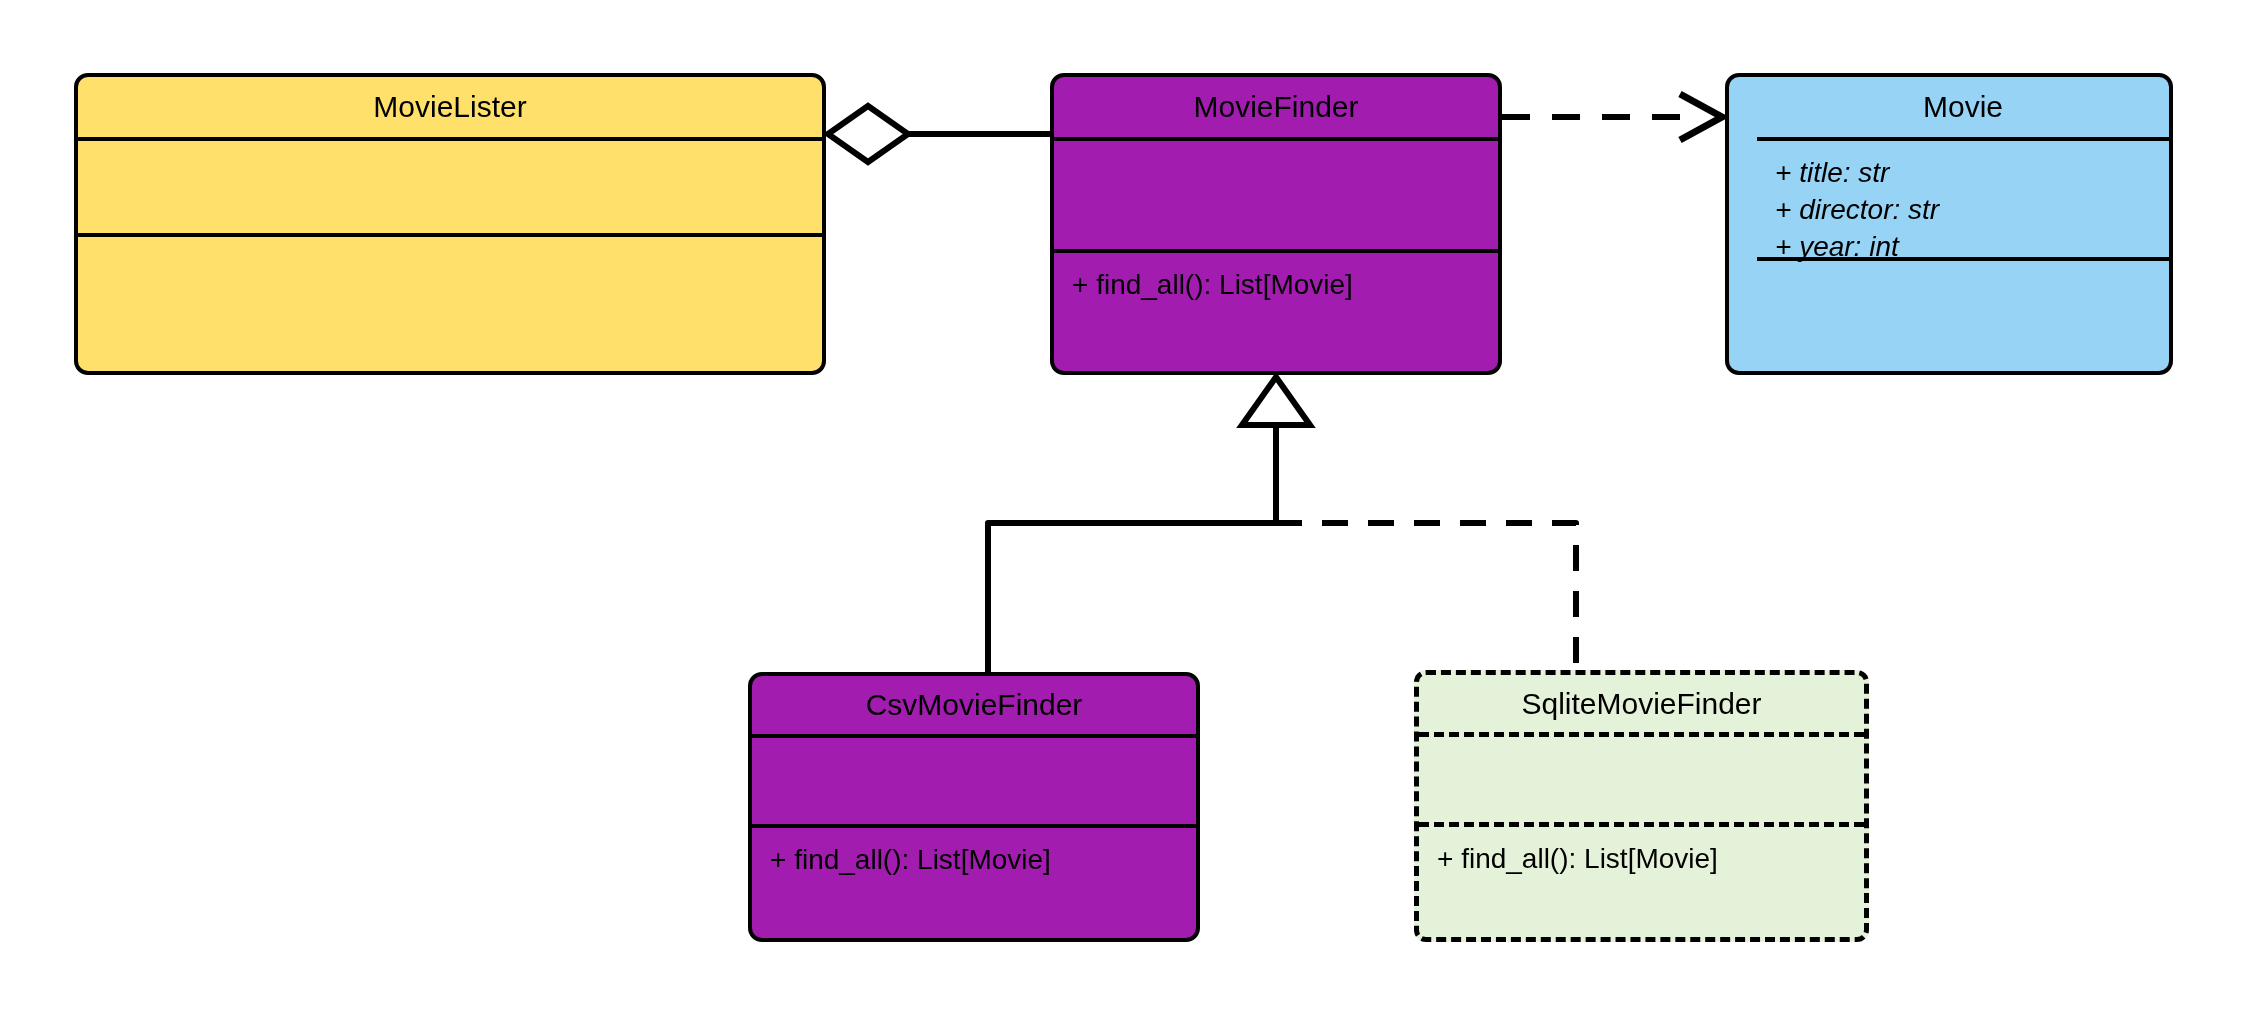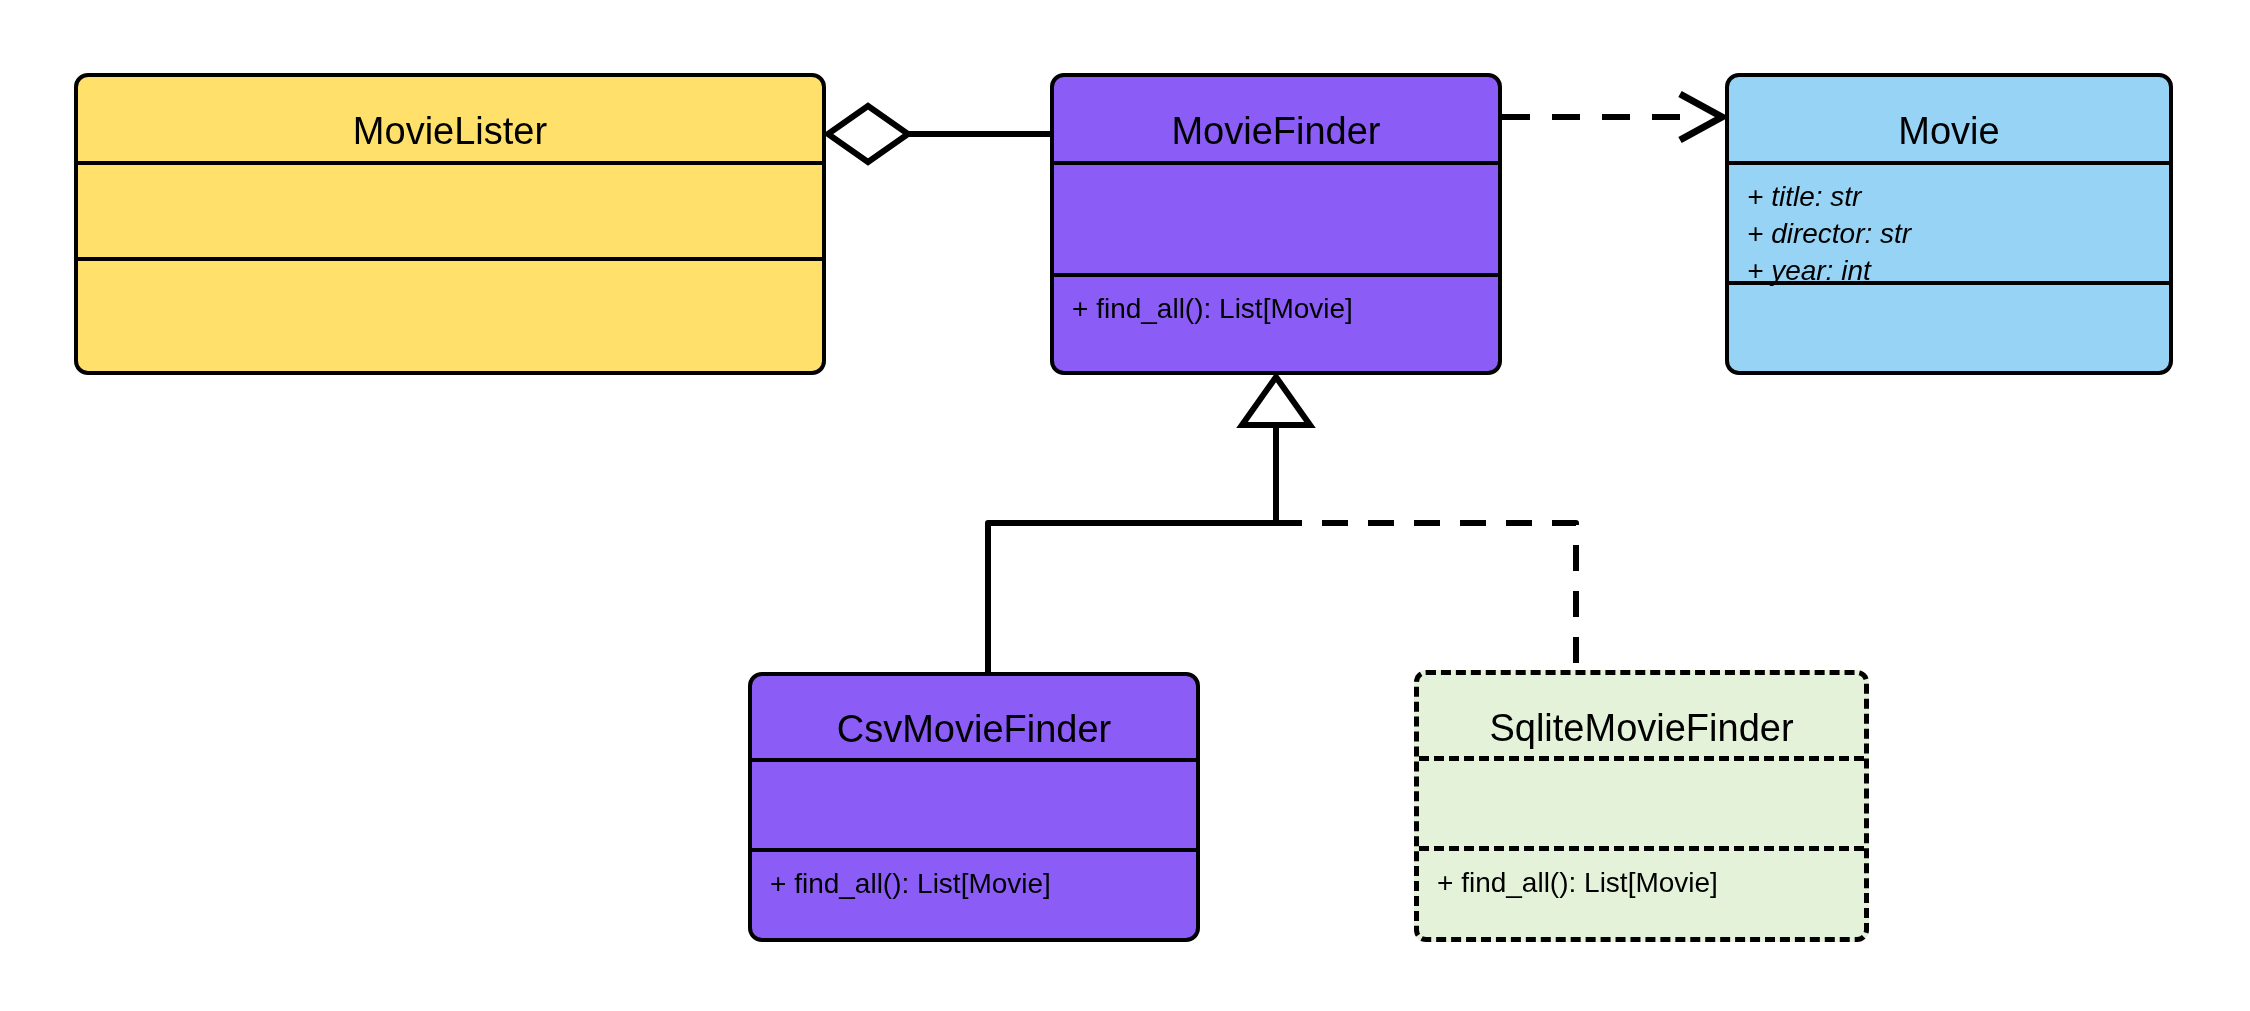--- a/index.html
+++ b/index.html
@@ -35,28 +35,27 @@
     overflow: hidden;
   }
   .uml-class.dashed {
     border-style: dashed;
     border-width: 5px;
     border-radius: 12px;
   }
   .cls-name {
     box-sizing: border-box;
     text-align: center;
-    font-size: 38px;
+    font-size: 30px;
     color: #000000;
     line-height: 1;
     display: flex;
     align-items: center;
     justify-content: center;
     border-bottom: 4px solid #000000;
-    margin-top: 24px;
   }
   .uml-class.dashed .cls-name {
     border-bottom: 5px dashed #000000;
   }
   .cls-attrs {
     box-sizing: border-box;
     border-bottom: 4px solid #000000;
     padding: 14px 18px 0 18px;
   }
   .uml-class.dashed .cls-attrs {
@@ -67,21 +66,21 @@
     padding: 14px 18px 0 18px;
     flex: 1;
   }
   .member {
     font-size: 28px;
     color: #000000;
     line-height: 1.32;
     white-space: nowrap;
   }
   .fill-yellow { background: #ffe06b; }
-  .fill-green  { background: #8b5cf6; }
+  .fill-green  { background: #a21caf; }
   .fill-blue   { background: #96d3f5; }
   .fill-pale   { background: #e3f2d8; }
 </style>
 </head>
 <body>
 
 <div id="canvas">
 
   <svg id="edge-layer" viewBox="0 0 2250 1011" width="2250" height="1011">
 
@@ -112,21 +111,21 @@
   </div>
 
   <div class="uml-class fill-green" style="left:1050px; top:73px; width:452px; height:302px;">
     <div class="cls-name" style="height:64px;">MovieFinder</div>
     <div class="cls-attrs" style="height:112px;"></div>
     <div class="cls-ops">
       <div class="member">+ find_all(): List[Movie]</div>
     </div>
   </div>
 
-  <div class="uml-class fill-blue" style="left:1725px; top:73px; width:448px; height:302px;">
+  <div class="uml-class fill-blue" style="left:1725px; top:73px; width:448px; height:302px;padding-left:28px;">
     <div class="cls-name" style="height:64px;">Movie</div>
     <div class="cls-attrs" style="height:120px;font-style:italic;">
       <div class="member">+ title: str</div>
       <div class="member">+ director: str</div>
       <div class="member">+ year: int</div>
     </div>
     <div class="cls-ops"></div>
   </div>
 
   <div class="uml-class fill-green" style="left:748px; top:672px; width:452px; height:270px;">

